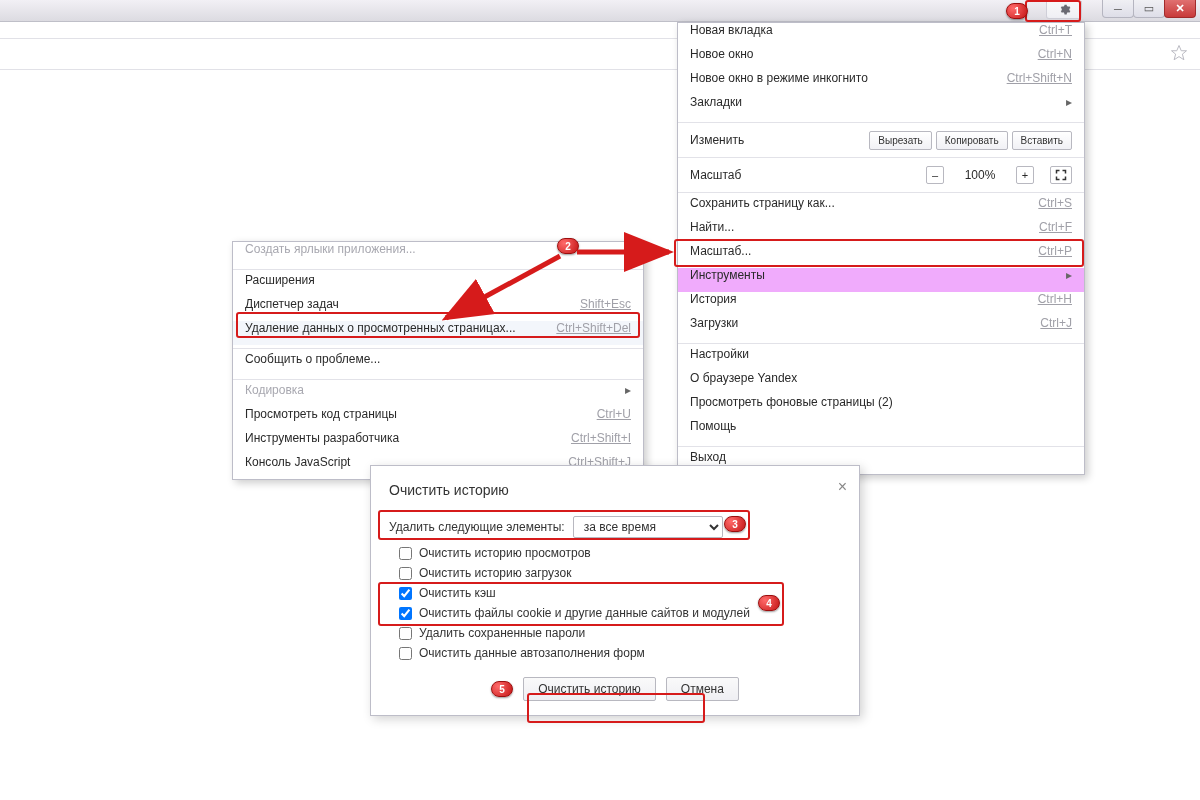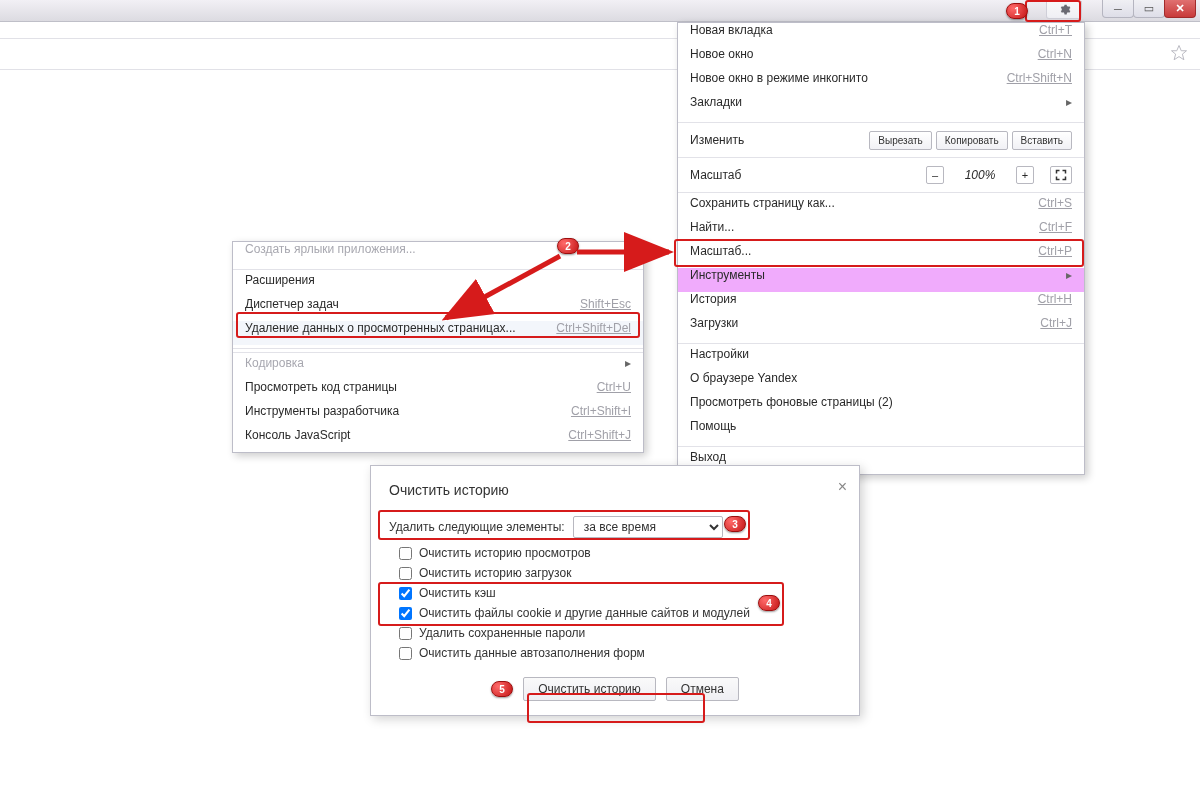--- a/index.html
+++ b/index.html
@@ -59,21 +59,21 @@
   height:24px; display:flex; align-items:flex-start;
   padding:0 12px; cursor:default; position:relative;
 }
 .menu-row .label { flex:1; }
 .menu-row .shortcut { color:#a0a0a8; font-size:12px;text-decoration:underline; }
 .menu-row .arr { color:#666; font-size:12px; margin-left:auto; }
 .menu-row.disabled { color:#a8a8b0; }
 .menu-sep { height:1px; background:#e2e2e8; margin:3px 0; }
 .zoom-row { height:28px; display:flex; align-items:center; padding:0 12px; gap:16px; }
 .zoom-btn { height:18px; width:18px; border:1px solid #b8b8c0; border-radius:2px; background:#fff; font-size:11px; cursor:pointer; display:flex;align-items:center;justify-content:center; }
-.zoom-val { width:40px; text-align:center; font-size:12px;font-style:italic; }
+.zoom-val { width:40px; text-align:center; font-size:12px; }
 .fs-btn { width:22px; height:18px; border:1px solid #b8b8c0; border-radius:2px; background:#fff; display:flex;align-items:center;justify-content:center; cursor:pointer; }
 .fs-btn svg { width:12px;height:12px;fill:#333; }
 .edit-row { height:28px; display:flex; align-items:center; padding:0 12px; gap:4px; }
 .edit-btn { height:19px; border:1px solid #b8b8c0; border-radius:2px; background:linear-gradient(#fff,#f1f1f5); font-size:10px; padding:0 8px; cursor:pointer; color:#333;}
 
 
 .sub-menu { top:241px; left:232px; width:412px; }
 
 
 .dialog {
@@ -218,20 +218,23 @@
     </div>
   <div class="menu-row">
       <span class="label">Диспетчер задач</span>
       <span class="shortcut">Shift+Esc</span>
     </div>
   <div class="menu-row" style="background:#f3f6fb">
       <span class="label">Удаление данных о просмотренных страницах...</span>
       <span class="shortcut">Ctrl+Shift+Del</span>
     </div>
   <div class="menu-sep"></div>
+  <div class="menu-row">
+      <span class="label">Сообщить о проблеме...</span>
+    </div>
   <div class="menu-sep"></div>
   <div class="menu-row disabled">
       <span class="label">Кодировка</span>
       <span class="arr">▸</span>
     </div>
   <div class="menu-row">
       <span class="label">Просмотреть код страницы</span>
       <span class="shortcut">Ctrl+U</span>
     </div>
   <div class="menu-row">

